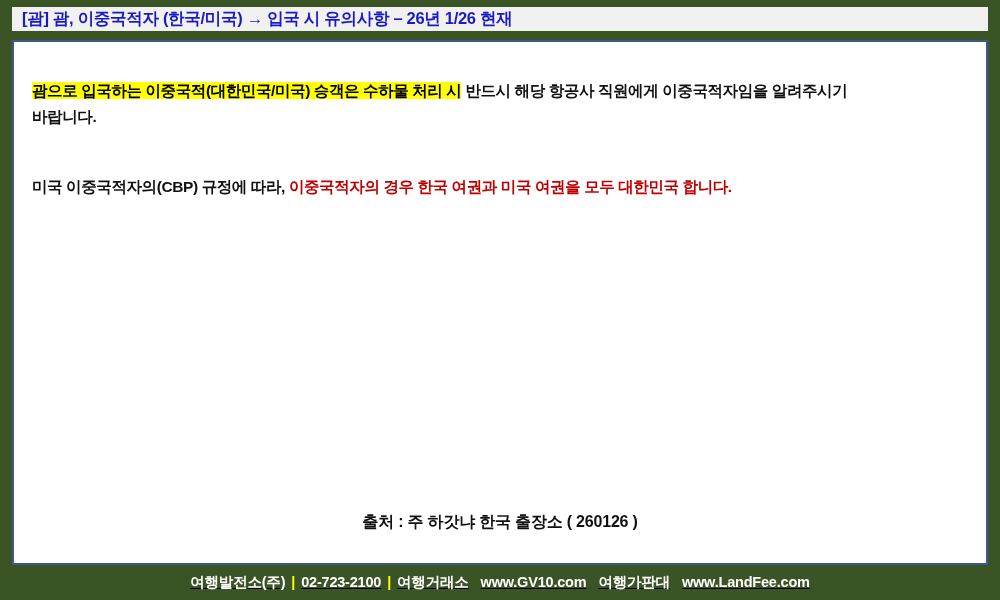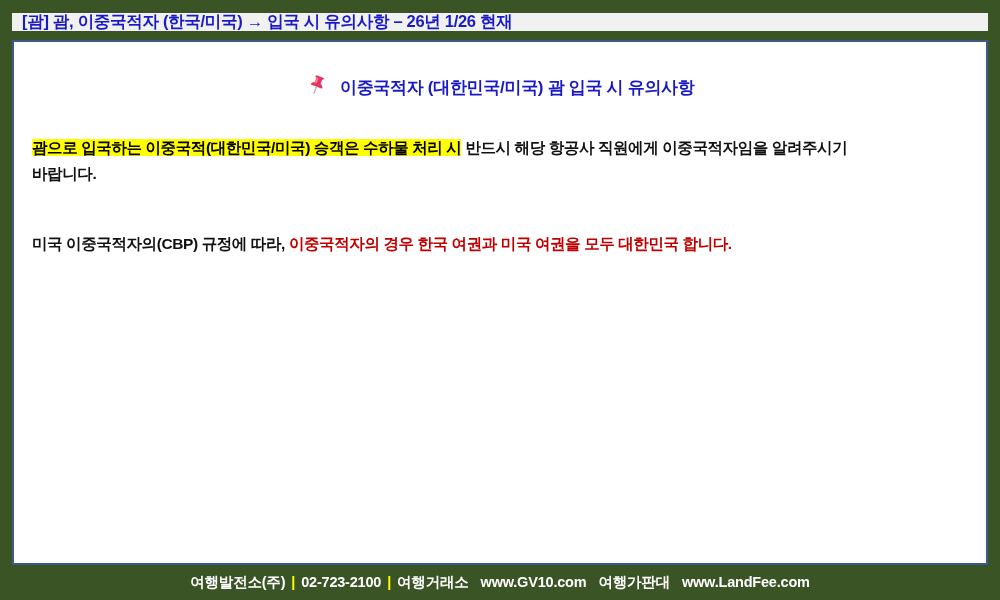--- a/index.html
+++ b/index.html
@@ -20,23 +20,23 @@
     width: 1000px;
     height: 600px;
     background: #3b5425;
     box-sizing: border-box;
   }
 
   
   .titlebar {
     position: absolute;
     left: 12px;
-    top: 13px;
+    top: 7px;
     width: 976px;
-    height: 18px;
+    height: 24px;
     background: #f1f1f1;
     display: flex;
     align-items: center;
     box-sizing: border-box;
     padding-left: 10px;
   }
   .titlebar-text {
     color: #1a1ac4;
     font-size: 16.5px;
     font-weight: bold;
@@ -126,20 +126,21 @@
   .footer {
     position: absolute;
     left: 0;
     top: 565px;
     width: 1000px;
     height: 35px;
     display: flex;
     align-items: center;
     justify-content: center;
     background: #3b5425;
+    text-decoration: underline;
   }
   .footer-text {
     color: #ffffff;
     font-size: 14.5px;
     font-weight: bold;
     letter-spacing: -0.2px;
     white-space: nowrap;
   }
   .sep {
     color: #ffff00;
@@ -153,49 +154,37 @@
 
 <div class="page">
 
   <div class="titlebar">
     <span class="titlebar-text">[괌] 괌, 이중국적자 (한국/미국)  →   입국 시 유의사항 – 26년 1/26 현재</span>
   </div>
 
   <div class="card">
     <div class="card-inner">
 
-      <div class="heading">
-        <span class="pin-icon">
-          <svg viewBox="0 0 24 24" width="22" height="22" aria-hidden="true">
-            <g transform="rotate(20 12 12)">
-              <path d="M7.2 3.4 C7.2 2.7 7.7 2.2 8.4 2.2 L15.6 2.2 C16.3 2.2 16.8 2.7 16.8 3.4 C16.8 4.1 16.3 4.6 15.6 4.6 L15.2 4.6 L15.2 9.3 C16.9 10.1 18.2 11.4 18.6 13.0 C18.7 13.5 18.3 13.9 17.8 13.9 L6.2 13.9 C5.7 13.9 5.3 13.5 5.4 13.0 C5.8 11.4 7.1 10.1 8.8 9.3 L8.8 4.6 L8.4 4.6 C7.7 4.6 7.2 4.1 7.2 3.4 Z" fill="#e8335f"></path>
-              <path d="M9.6 4.6 L11.0 4.6 L11.0 9.9 C9.9 10.3 9.1 10.9 8.6 11.6 C8.8 10.0 9.3 7.4 9.6 4.6 Z" fill="#f5819c"></path>
-              <rect x="11.4" y="13.8" width="1.2" height="8.2" rx="0.55" fill="#9a9aa5"></rect>
-              <path d="M11.4 13.8 L12.0 13.8 L12.0 22.0 L11.6 22.0 Z" fill="#c9c9d2"></path>
-            </g>
-          </svg>
-        </span>
-        <span>이중국적자 (대한민국/미국) 괌 입국 시 유의사항</span>
-      </div>
 
       <div class="body-block">
 
         <div class="line">
           <span class="hl">괌으로  입국하는 이중국적(대한민국/미국) 승객은 수하물 처리 시</span><span> 반드시 해당 항공사 직원에게 이중국적자임을 알려주시기</span>
         </div>
         <div class="line">바랍니다.</div>
 
         <div class="gap-lg"></div>
 
         <div class="line para2">
           <span>미국 이중국적자의(CBP) 규정에 따라, </span><span class="red">이중국적자의 경우 한국 여권과 미국 여권을 모두 대한민국 합니다.</span>
         </div>
 
       </div>
 
+      <div class="source">출처 : 주 하갓냐 한국 출장소 ( 260126 )</div>
 
     </div>
   </div>
 
   <div class="footer">
     <div class="footer-text">
       <span>여행발전소(주)</span><span class="sep">|</span><span>02-723-2100</span><span class="sep">|</span><span>여행거래소</span><span class="sp"></span><span>www.GV10.com</span><span class="sp"></span><span>여행가판대</span><span class="sp"></span><span>www.LandFee.com</span>
     </div>
   </div>
 

